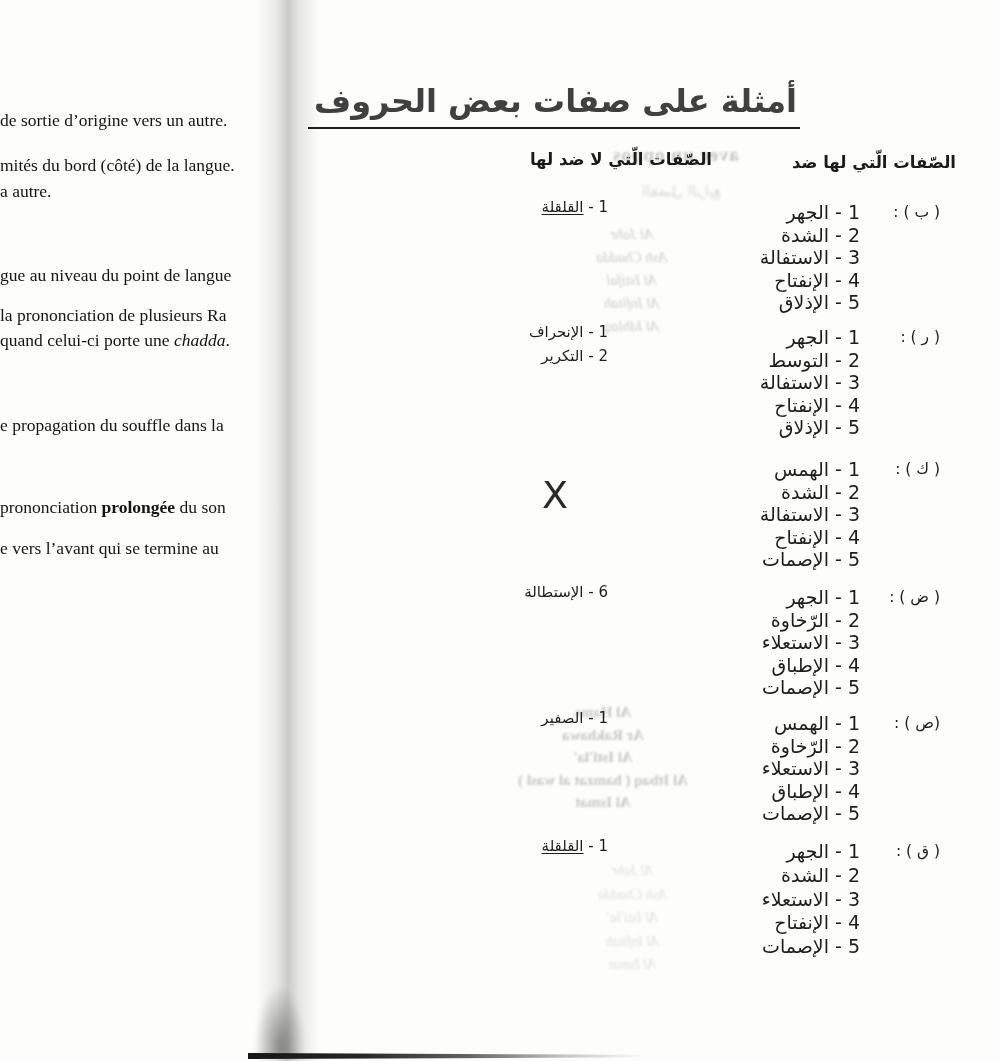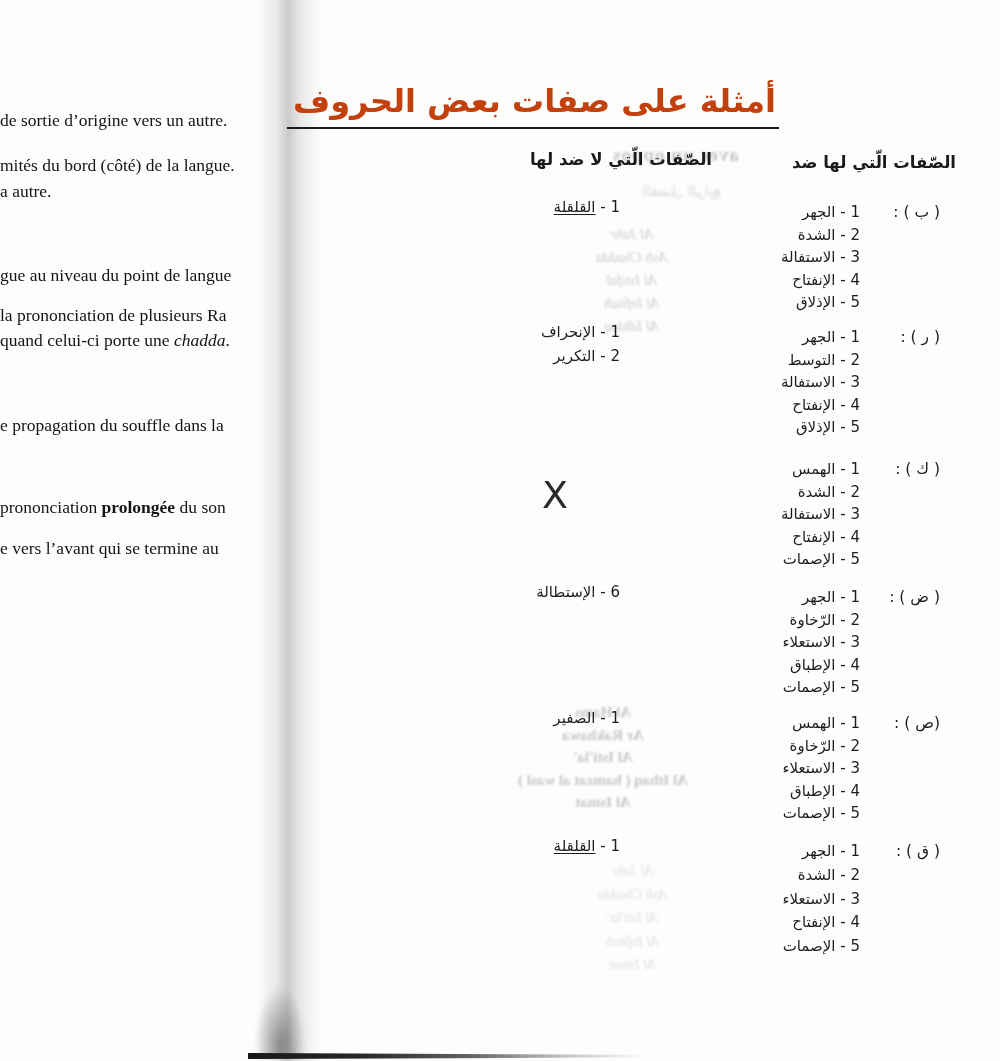--- a/index.html
+++ b/index.html
@@ -25,39 +25,39 @@
     background:radial-gradient(ellipse at 50% 85%,rgba(0,0,0,.40) 0%,rgba(0,0,0,0) 70%);
     filter:blur(2px);
   }
   .bottom-line{
     position:absolute;left:248px;top:1053px;width:398px;height:6px;
     background:linear-gradient(90deg,#181818 0%,#262626 28%,rgba(70,70,70,.85) 55%,rgba(130,130,130,.45) 80%,rgba(170,170,170,0) 100%);
     clip-path:polygon(0 0,100% 30%,100% 72%,0 100%);
   }
   
   .page-title{
-    position:absolute;right:221px;top:82px;direction:rtl;white-space:nowrap;
-    font-size:32px;font-weight:bold;color:#c2410c;
+    position:absolute;right:200px;top:82px;direction:rtl;white-space:nowrap;
+    font-size:32px;font-weight:bold;color:#404040;
     border-bottom:2.5px solid #1c1c1c;padding:0 3px 7px 6px;
   }
   .hdr{
     position:absolute;direction:rtl;white-space:nowrap;
     font-weight:bold;font-size:16.5px;color:#1a1a1a;
   }
   .hdr-with{right:44px;top:153px}
   .hdr-without{right:288px;top:150px}
   .section{position:absolute;left:0;width:1000px;height:130px}
   .letter{
     position:absolute;right:60px;top:2px;direction:rtl;white-space:nowrap;
     font-size:15.5px;
   }
   .wlist{position:absolute;right:140px;top:0;direction:rtl;text-align:right}
-  .wlist .item{font-size:15px;line-height:22.6px;white-space:nowrap}
+  .wlist .item{font-size:19px;line-height:22.6px;white-space:nowrap}
   .sec-qaf .wlist .item{line-height:23.8px}
-  .wolist{position:absolute;right:380px;top:-5px;direction:rtl;text-align:right}
+  .wolist{position:absolute;right:392px;top:-5px;direction:rtl;text-align:right}
   .wolist .item{font-size:15px;line-height:23.5px;white-space:nowrap}
   .ul{text-decoration:underline;text-underline-offset:2px;text-decoration-thickness:1px}
   .x-mark{position:absolute;right:432px;top:18px;font-size:38px;line-height:1;color:#2a2a2a}
   
   .st{
     position:absolute;color:#8e8e8e;transform:scaleX(-1);
     filter:blur(1px);white-space:nowrap;
     font-family:"Liberation Serif",serif;
   }
   .st-header{left:612px;top:144px;font-size:19px;font-weight:bold;opacity:.5;letter-spacing:1px}

